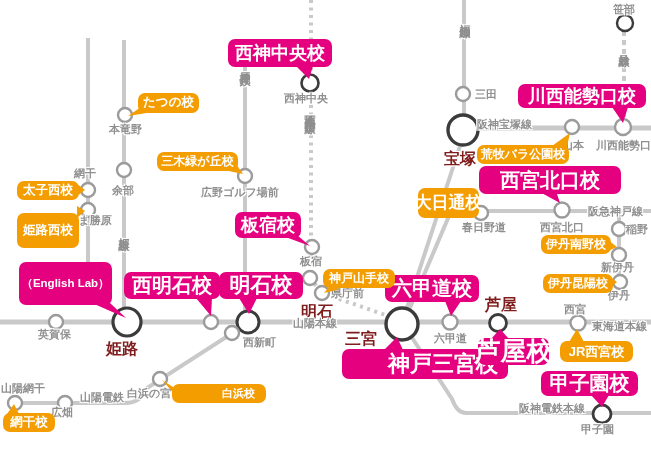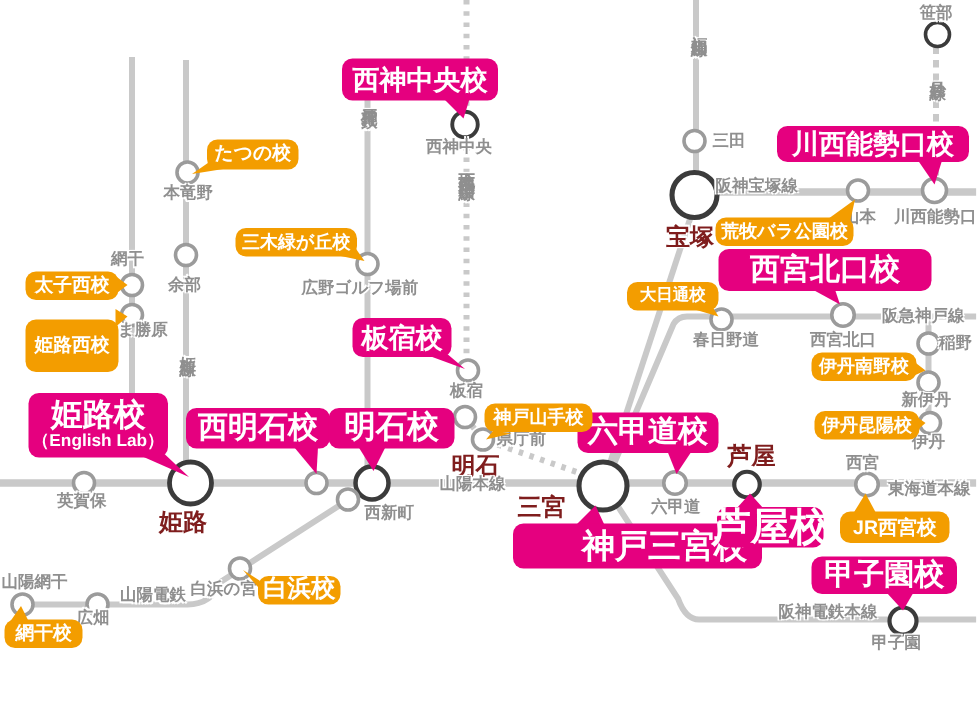--- a/index.html
+++ b/index.html
@@ -152,21 +152,20 @@
       <div class="school pink" style="left: 518px; top: 84px; width: 128px; height: 24px; font-size: 18px;">
         <span>川西能勢口校</span>
       </div>
       <div class="school pink" style="left: 479px; top: 166px; width: 142px; height: 28px; font-size: 20px;">
         <span>西宮北口校</span>
       </div>
       <div class="school pink" style="left: 235px; top: 212px; width: 66px; height: 26px; font-size: 18px;">
         <span>板宿校</span>
       </div>
       <div class="school pink" style="left: 19px; top: 262px; width: 93px; height: 43px; font-size: 21px;">
-        <span>姫路校</span>
         <span class="sub" style="font-size: 11.5px;">（English Lab）</span>
       </div>
       <div class="school pink" style="left: 124px; top: 272px; width: 96px; height: 27px; font-size: 20px;">
         <span>西明石校</span>
       </div>
       <div class="school pink" style="left: 219px; top: 272px; width: 84px; height: 27px; font-size: 21px;">
         <span>明石校</span>
       </div>
       <div class="school pink" style="left: 385px; top: 275px; width: 94px; height: 27px; font-size: 20px;">
         <span>六甲道校</span>
@@ -188,27 +187,27 @@
       </div>
       <div class="school orange" style="left: 17px; top: 181px; width: 62px; height: 19px; font-size: 12.5px;">
         <span>太子西校</span>
       </div>
       <div class="school orange" style="left: 17px; top: 213px; width: 62px; height: 35px; font-size: 12.5px;">
         <span>姫路西校</span>
       </div>
       <div class="school orange" style="left: 477px; top: 145px; width: 92px; height: 19px; font-size: 12px;">
         <span>荒牧バラ公園校</span>
       </div>
-      <div class="school orange" style="left: 418px; top: 188px; width: 61px; height: 19px; font-size: 11px;">
+      <div class="school orange" style="left: 418px; top: 188px; width: 61px; height: 30px; font-size: 17px;">
         <span>大日通校</span>
       </div>
       <div class="school orange" style="left: 323px; top: 269px; width: 72px; height: 19px; font-size: 12px;">
         <span>神戸山手校</span>
       </div>
-      <div class="school orange" style="left: 172px; top: 384px; width: 55px; height: 19px; font-size: 16px;">
+      <div class="school orange" style="left: 172px; top: 384px; width: 55px; height: 19px; font-size: 11px; padding-left: 39px;">
         <span>白浜校</span>
       </div>
       <div class="school orange" style="left: 3px; top: 413px; width: 52px; height: 19px; font-size: 12.5px;">
         <span>網干校</span>
       </div>
       <div class="school orange" style="left: 541px; top: 235px; width: 70px; height: 19px; font-size: 12px;">
         <span>伊丹南野校</span>
       </div>
       <div class="school orange" style="left: 543px; top: 274px; width: 70px; height: 19px; font-size: 12px;">
         <span>伊丹昆陽校</span>

